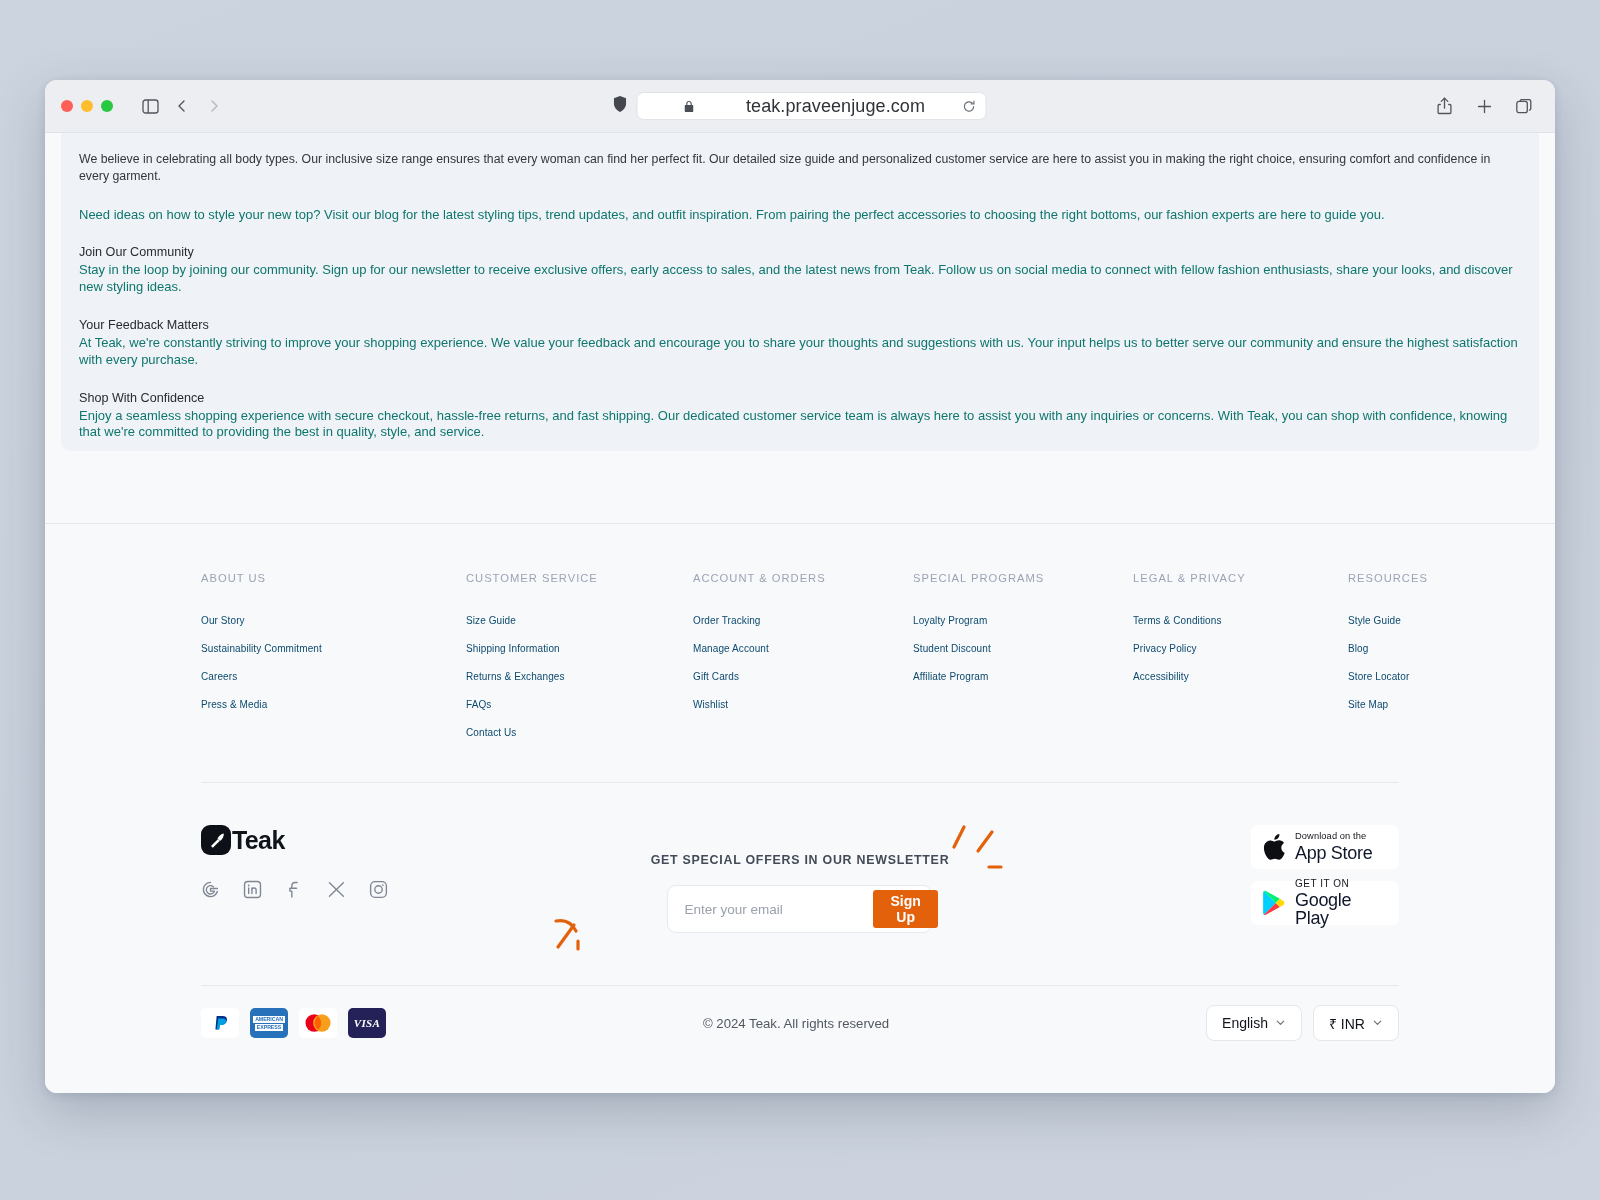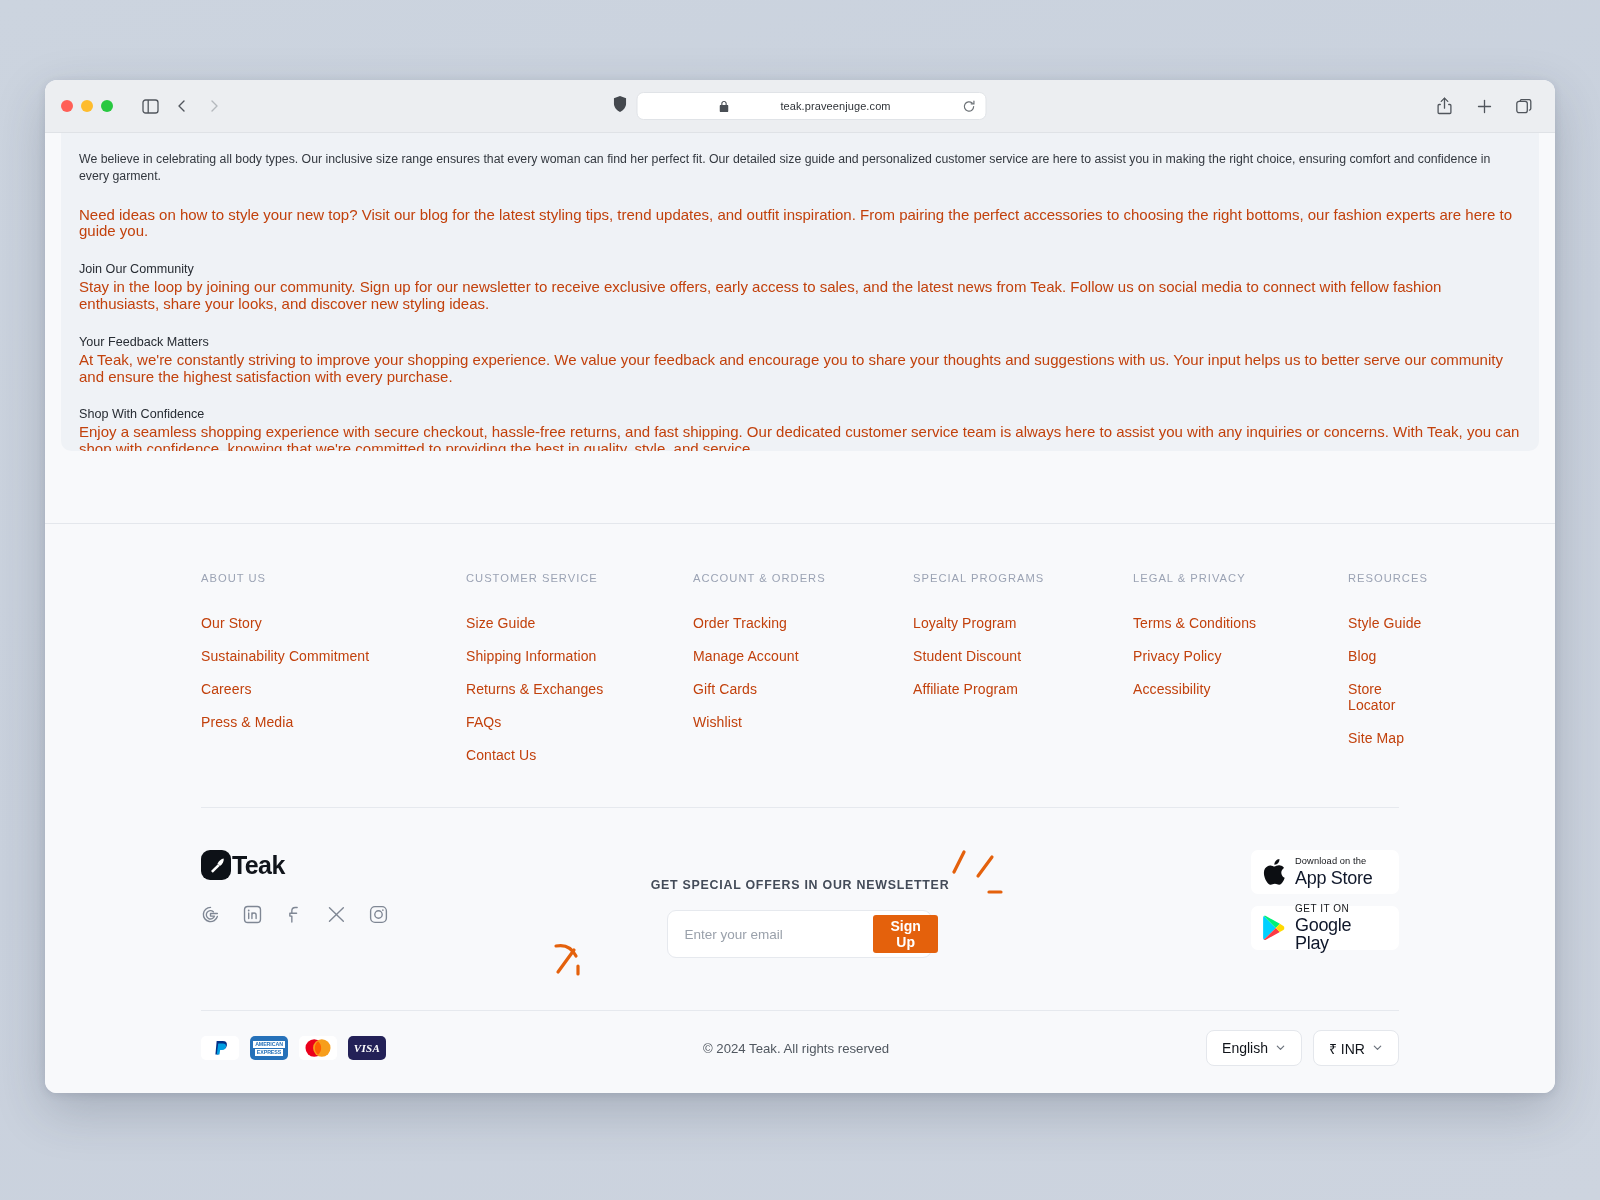--- a/index.html
+++ b/index.html
@@ -55,21 +55,21 @@
     background: #ffffff;
     border: 1px solid #e0e3e7;
     border-radius: 7px;
     display: flex; align-items: center;
     padding: 0 10px;
     position: relative;
   }
   .url-center {
     flex: 1; display: flex; align-items: center; justify-content: center; gap: 5px;
   }
-  .url-text { font-size: 11px; color: #2f3338; letter-spacing: .1px; padding-left: 47px; }
+  .url-text { font-size: 18px; color: #2f3338; letter-spacing: .1px; padding-left: 47px; }
   .reload { color: #6d7277; display:flex; }
   
   .page { flex: 1; overflow: hidden; background: #f8f9fb; position: relative; }
   .article {
     margin: 0 16px;
     background: #eff2f6;
     border-radius: 10px;
     padding: 18px 18px 20px 18px;
     margin-top: -12px;
     height: 330px;
@@ -78,37 +78,37 @@
   .art-inner { padding-top: 12px; }
   .art-lead {
     font-size: 12.3px; color: #33383f; line-height: 16.8px;
     margin-bottom: 22px;
   }
   .art-block { margin-bottom: 22px; }
   .art-h {
     font-size: 12.6px; color: #272c33; font-weight: 400;
     margin-bottom: 3px;
   }
-  .art-p { font-size: 15px; color: #c2410c; line-height: 16.8px; }
+  .art-p { font-size: 13px; color: #0f766e; line-height: 16.8px; }
   
   .footdiv { height: 1px; background: #e4e7ec; margin: 18px 0 0 0; }
   .footer { padding: 0 16px; }
   .linkgrid {
     display: grid;
     grid-template-columns: 265px 227px 220px 220px 215px auto;
     padding: 48px 140px 0 140px;
   }
   .col-head {
     font-size: 11.2px; font-weight: normal; letter-spacing: 1px;
     color: #9ba3b4; text-transform: uppercase;
     margin-bottom: 31px;
   }
   .col-link {
     display: block;
-    font-size: 14px; color: #c2410c;
+    font-size: 10px; color: #0c4a6e;
     margin-bottom: 17px; cursor: pointer;
     letter-spacing: .1px;
   }
   .midrule { height:1px; background:#e6e9ee; margin: 27px 140px 0 140px; }
   .midrow {
     display: grid; grid-template-columns: 1fr 1fr 1fr;
     padding: 42px 140px 0 140px;
     align-items: flex-start;
     position: relative;
   }
@@ -154,21 +154,21 @@
   .badge-sm { font-size: 9.3px; color: #14161a; letter-spacing: .1px; }
   .badge-lg { font-size: 18px; color: #0f172a; font-weight: 500; letter-spacing: -.3px; margin-top: 2px; }
   .badge-sm.caps { font-size: 10px; letter-spacing: .5px; }
   .bottomrule { height: 1px; background: #e6e9ee; margin: 52px 140px 0 140px; }
   .bottomrow {
     display: flex; align-items: center; justify-content: space-between;
     padding: 19px 140px 0 140px;
   }
   .pays { display: flex; gap: 11px; align-items: center; }
   .pay {
-    width: 38px; height: 24px; border-radius: 5px;
+    width: 38px; height: 30px; border-radius: 5px;
     display: flex; align-items: center; justify-content: center;
     overflow: hidden;
   }
   .copyright { font-size: 13.2px; color: #515860; }
   .selectors { display: flex; gap: 11px; }
   .sel {
     height: 36px; padding: 0 15px; border: 1px solid #e4e7ec; border-radius: 8px;
     background: #fff; display: flex; align-items: center; gap: 7px;
     font-size: 14px; color: #10141a; cursor: pointer; font-weight: 500;
   }

